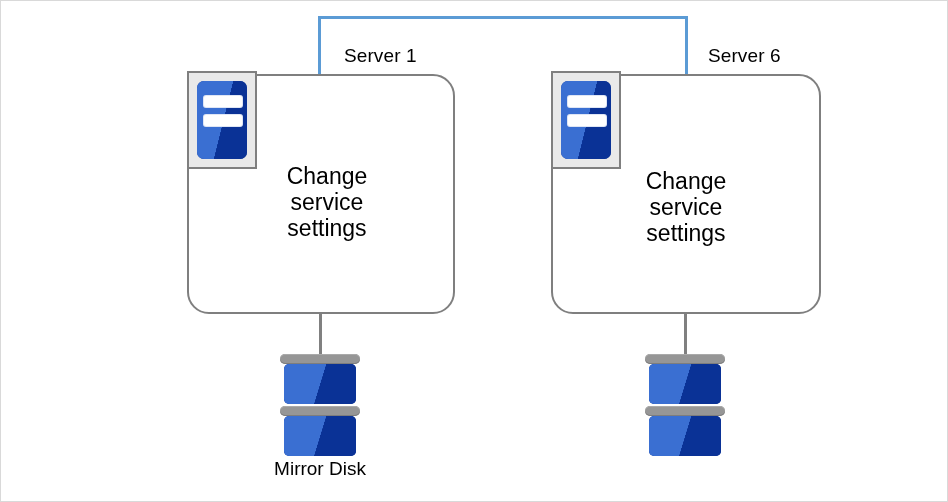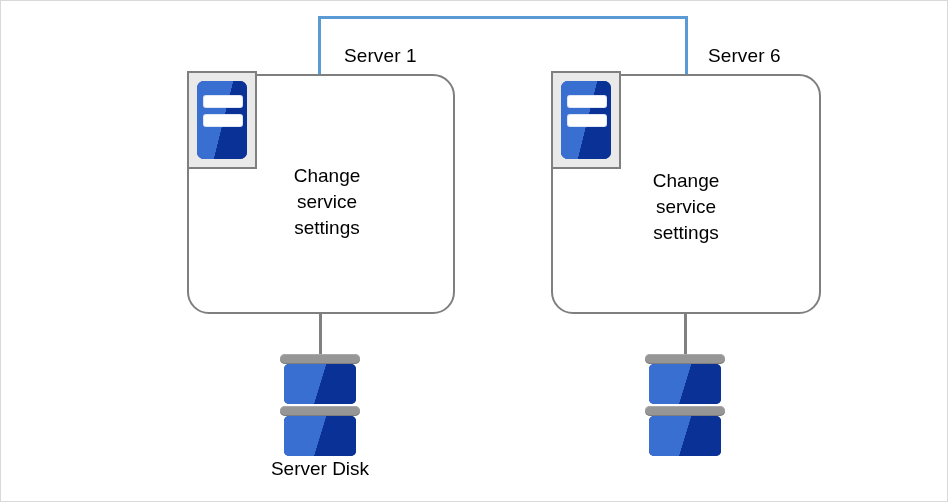--- a/index.html
+++ b/index.html
@@ -59,21 +59,21 @@
   
   .server-box {
     position: absolute;
     border: 2px solid #7f7f7f;
     border-radius: 22px;
     background: #ffffff;
     box-sizing: border-box;
   }
   .server-text {
     position: absolute;
-    font-size: 19px;
+    font-size: 23px;
     line-height: 26px;
     color: #000000;
     text-align: center;
     white-space: pre-line;
   }
 
   
   .srv-icon {
     position: absolute;
     width: 70px;
@@ -197,21 +197,21 @@
 
   <div class="cable" style="left:318px; top:313px; height:40px;"></div>
 
   <div class="disk" style="left:279px; top:353px; height:102px;">
     <div class="platter-bar bar-1"></div>
     <div class="platter-body body-1"></div>
     <div class="platter-bar bar-2"></div>
     <div class="platter-body body-2"></div>
   </div>
 
-  <div class="disk-label" style="left:239px; top:457px; width:160px;">Server Disk</div>
+  <div class="disk-label" style="left:239px; top:457px; width:160px;">Mirror Disk</div>
 
   <div class="server-label" style="left:707px; top:44px;">Server 6</div>
 
   <div class="server-box" style="left:550px; top:73px; width:270px; height:240px;"></div>
 
   <div class="srv-icon" style="left:550px; top:70px;">
     <div class="chassis">
       <div class="bar b1"></div>
       <div class="bar b2"></div>
     </div>

